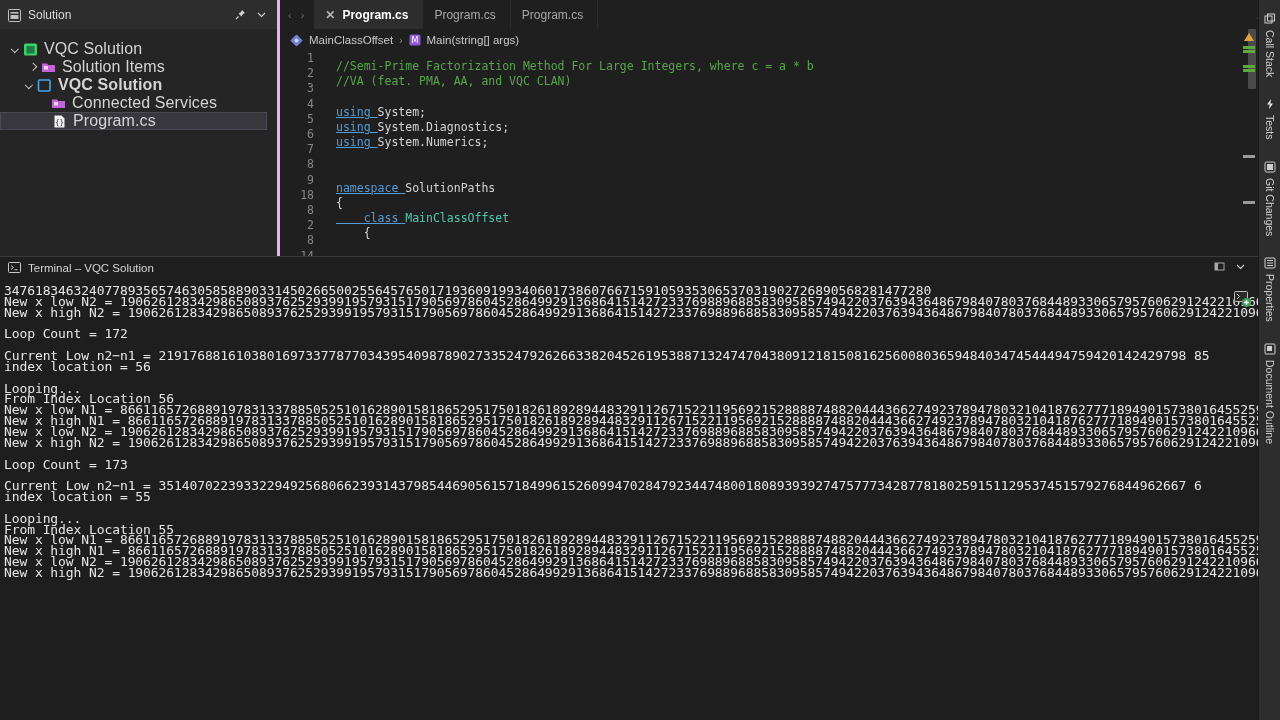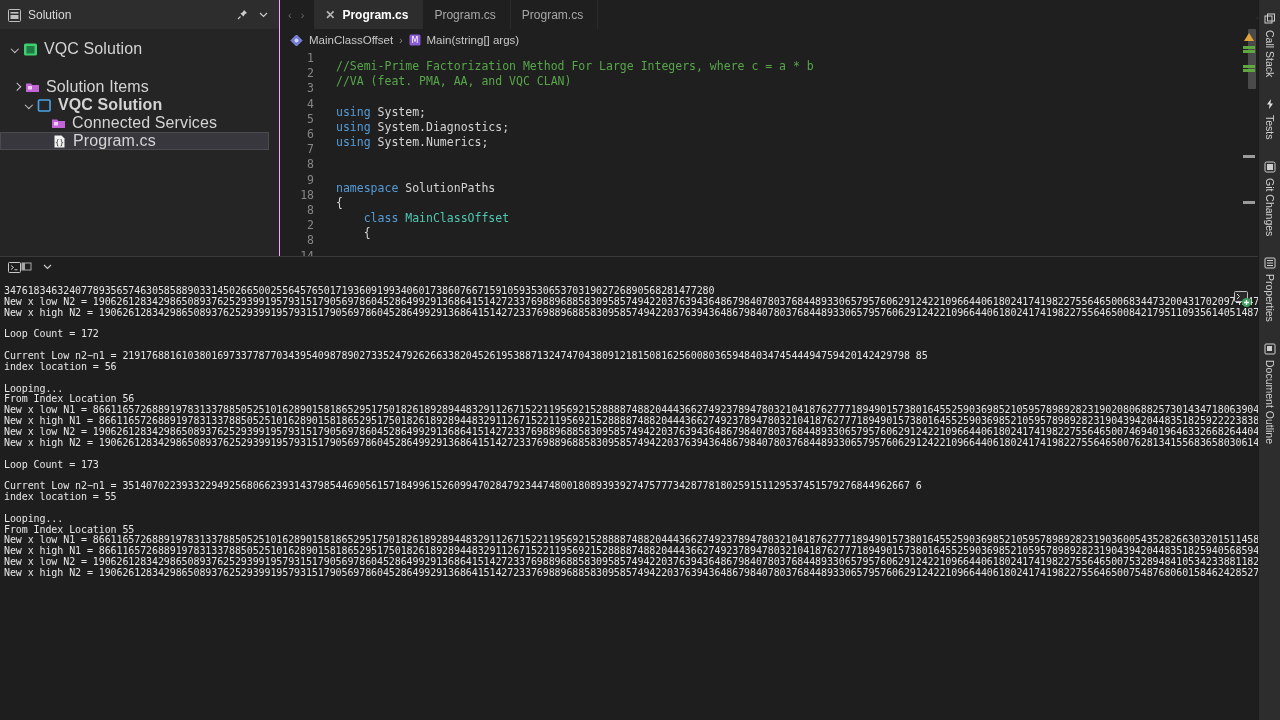--- a/index.html
+++ b/index.html
@@ -13,21 +13,21 @@
   .app { position: relative; width: 1280px; height: 720px; display: flex; flex-direction: column; }
 
   
   .top-row { display: flex; height: 256px; width: 1280px; }
 
   
   .solution-pane {
     width: 280px; min-width: 280px; height: 256px;
     background: #252526;
     display: flex; flex-direction: column;
-    border-right: 1px solid #f0abfc;
+    border-right: 3px solid #f0abfc;
   }
   .sol-header {
     height: 30px; display: flex; align-items: center;
     padding: 0 6px 0 8px; background: #2d2d2d;
     border-bottom: 1px solid #252526;
   }
   .sol-header .title {
     color: #d8d8d8; font-size: 12px; margin-left: 7px; flex: 1;
   }
   .sol-header .hicons { display: flex; align-items: center; gap: 10px; padding-right: 4px;}
@@ -72,21 +72,21 @@
   }
   .bc-sep { color: #888; font-size: 10px; }
   .bc-diamond { width: 13px; height: 13px; flex: none; }
   .bc-mbox { width: 12px; height: 12px; flex: none; }
 
   .code-area { flex: 1; overflow: hidden; position: relative; background: #1f1f1f; }
   .code-scroll { display: flex; font-family: "DejaVu Sans Mono", monospace; font-size: 11.5px; line-height: 15.2px; }
   .gutter { width: 42px; text-align: right; color: #868686; padding-right: 8px; user-select: none; flex: none; }
   .codecol { position: relative; padding-left: 14px; white-space: pre; flex: 1; margin-top: 8px; }
   .tok-c { color: #57a64a; }      
-  .tok-k { color: #569cd6; }      
+  .tok-k { color: #569cd6; text-decoration: underline; }      
   .tok-t { color: #4ec9b0; }      
   .tok-n { color: #d4d4d4; }
 
   
   .scrollbar-col {
     width: 18px; background: #1f1f1f; position: absolute; right: 22px; top: 29px; bottom: 0;
   }
   .sb-mark { position: absolute; left: 3px; width: 12px; height: 3px; }
   .sb-arrow {
     position: absolute; left: 4px; width: 0; height: 0;
@@ -115,21 +115,21 @@
   }
   .term-header {
     height: 21px; background: #1e1e1e; display: flex; align-items: center;
     padding: 0 6px 0 8px; color: #d4d4d4; font-size: 11.5px;
   }
   .term-header .th-title { margin-left: 7px; flex: 1; }
   .term-icons { display: flex; align-items: center; gap: 10px; padding-right: 6px; }
   .term-body {
     flex: 1; position: relative;
     font-family: "DejaVu Sans Mono", monospace;
-    font-size: 10px; line-height: 10.85px;
+    font-size: 13px; line-height: 10.85px;
     color: #e6e6e6; padding: 8px 0 0 4px;
     white-space: pre; overflow: hidden; letter-spacing: -0.1px;
   }
   .term-body .ln { height: 10.85px; }
   .term-copy-ico { position: absolute; right: 10px; top: 25px; width: 18px; height: 18px; }
 </style>
 </head>
 <body>
 
 <div class="app">
@@ -162,21 +162,21 @@
       </div>
       <div class="tree" id="tree-root">
           <div class="trow" style="padding-left: 10px;">
             <span class="chev down"></span>
             <span class="ticon"><svg width="15" height="15" viewBox="0 0 15 15">
                 <rect x="1" y="1.5" width="13" height="12" rx="1.5" fill="#3ecf6e"></rect>
                 <rect x="3.5" y="4" width="8" height="7.5" fill="#1f7a45"></rect>
               </svg></span>
             <span class="tlabel">VQC Solution</span>
           </div>
-          <div class="trow" style="padding-left: 12px; margin-top: 20px;">
+          <div class="trow" style="padding-left: 28px;">
             <span class="chev right"></span>
             <span class="ticon"><svg width="15" height="15" viewBox="0 0 15 15">
                 <path d="M1 3.5h5l1.3 1.6H14V12H1z" fill="#c264d8"></path>
                 <rect x="3" y="6" width="4" height="3.5" fill="#f0d0f8"></rect>
               </svg></span>
             <span class="tlabel">Solution Items</span>
           </div>
           <div class="trow" style="padding-left: 24px;">
             <span class="chev down"></span>
             <span class="ticon"><svg width="15" height="15" viewBox="0 0 15 15">
@@ -281,20 +281,21 @@
 
   <div class="terminal-pane">
     <div class="term-header">
       <span class="icon-sq">
         <svg width="13" height="13" viewBox="0 0 13 13">
             <rect x="0.5" y="1.5" width="12" height="10" rx="1" fill="none" stroke="#c8c8c8"></rect>
             <path d="M3 4.5 L5.5 6.5 L3 8.5" fill="none" stroke="#c8c8c8" stroke-width="1"></path>
             <line x1="6.5" y1="8.8" x2="9.5" y2="8.8" stroke="#c8c8c8" stroke-width="1"></line>
           </svg>
       </span>
+      <span class="th-title">Terminal – VQC Solution</span>
       <span class="term-icons">
         <span>
           <svg width="11" height="11" viewBox="0 0 11 11">
               <rect x="1" y="2" width="9" height="7" fill="none" stroke="#a8a8a8" stroke-width="1"></rect>
               <rect x="1" y="2" width="3" height="7" fill="#a8a8a8"></rect>
             </svg>
         </span>
         <span>
           <svg width="11" height="11" viewBox="0 0 11 11">
               <path d="M2 4 L5.5 7.5 L9 4" fill="none" stroke="#cfcfcf" stroke-width="1.1"></path>

